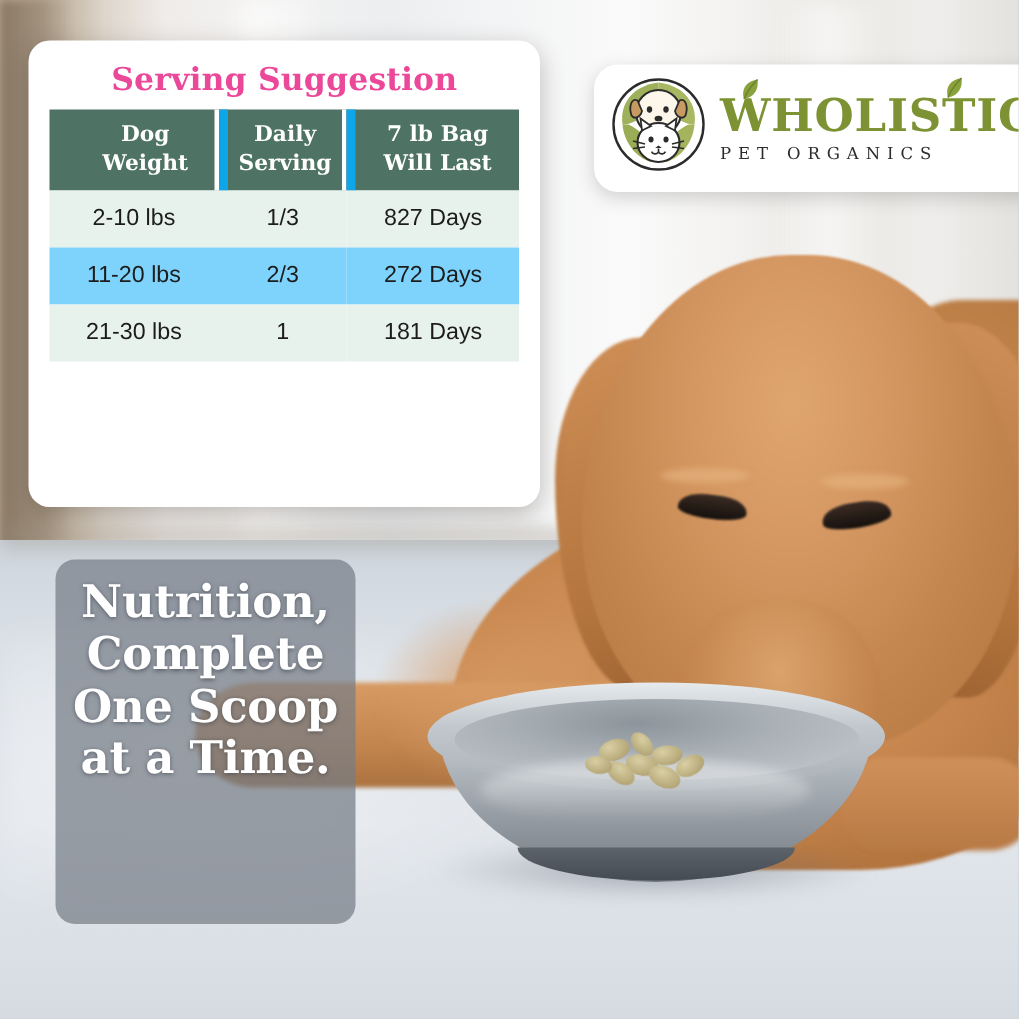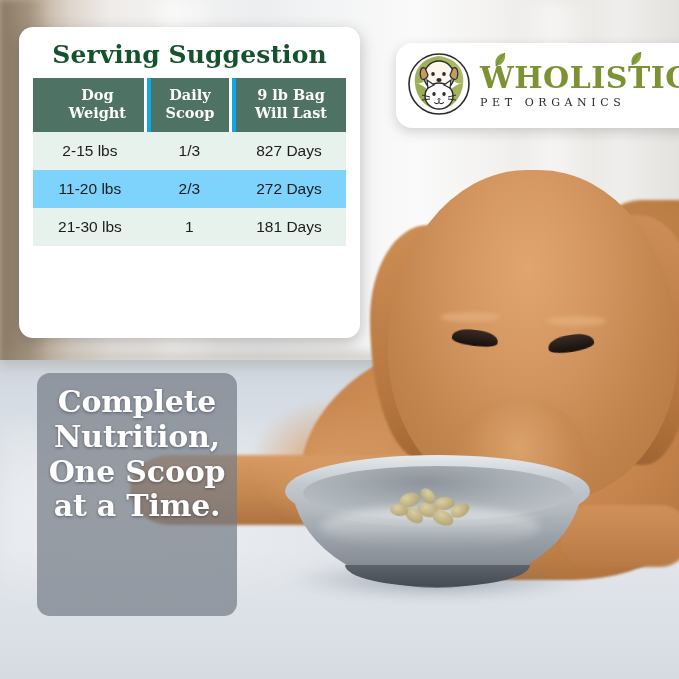--- a/index.html
+++ b/index.html
@@ -247,43 +247,43 @@
     width: 341px; height: 311px;
     background: #ffffff;
     border-radius: 14px;
     box-shadow: 0 5px 16px rgba(60,50,40,.3);
     box-sizing: border-box;
     padding: 12px 14px 10px 14px;
   }
   #serving-title {
     font-family: "DejaVu Serif", serif;
     font-weight: bold;
-    font-size: 25px;
-    color: #14532d;
+    font-size: 21px;
+    color: #ec4899;
     text-align: center;
     letter-spacing: .1px;
     line-height: 1.1;
     margin: 2px 0 9px 0;
   }
   #serving-table {
     width: 100%;
     border-collapse: separate;
     border-spacing: 0;
     table-layout: fixed;
   }
   #serving-table th {
     background: #4e7263;
     color: #ffffff;
     font-family: "DejaVu Serif", serif;
     font-weight: bold;
     font-size: 14.5px;
     line-height: 1.28;
     text-align: center;
     padding: 8px 2px 9px 2px;
-    border-left: 4px solid #0ea5e9;
+    border-left: 6px solid #0ea5e9;
     border-right: 3px solid #ffffff;
     vertical-align: middle;
   }
   #serving-table th:first-child { border-left: none; padding-left: 20px; }
   #serving-table th:last-child  { border-right: none; }
   #serving-table td {
     font-family: "Liberation Sans", sans-serif;
     font-size: 15.5px;
     color: #1c1c1c;
     text-align: center;
@@ -406,31 +406,31 @@
 
   <table id="serving-table">
     <thead>
       <tr>
         <th class="col-w">
           <span>Dog</span><br>
           <span>Weight</span>
         </th>
         <th class="col-s">
           <span>Daily</span><br>
-          <span>Scoop</span>
+          <span>Serving</span>
         </th>
         <th class="col-d">
-          <span>9 lb Bag</span><br>
+          <span>7 lb Bag</span><br>
           <span>Will Last</span>
         </th>
       </tr>
     </thead>
     <tbody>
       <tr class="odd">
-        <td>2-15 lbs</td>
+        <td>2-10 lbs</td>
         <td>1/3</td>
         <td>827 Days</td>
       </tr>
       <tr class="even">
         <td>11-20 lbs</td>
         <td>2/3</td>
         <td>272 Days</td>
       </tr>
       <tr class="odd">
         <td>21-30 lbs</td>
@@ -489,18 +489,18 @@
     </div>
     <div id="logo-word-sub">
       <span>PET ORGANICS</span>
       
     </div>
   </div>
 </div>
 
 <div id="tagline-card">
   <div id="tagline-text">
+    <div>Nutrition,</div>
     <div>Complete</div>
-    <div>Nutrition,</div>
     <div>One Scoop</div>
     <div>at a Time.</div>
   </div>
 </div>
 
 </body></html>

